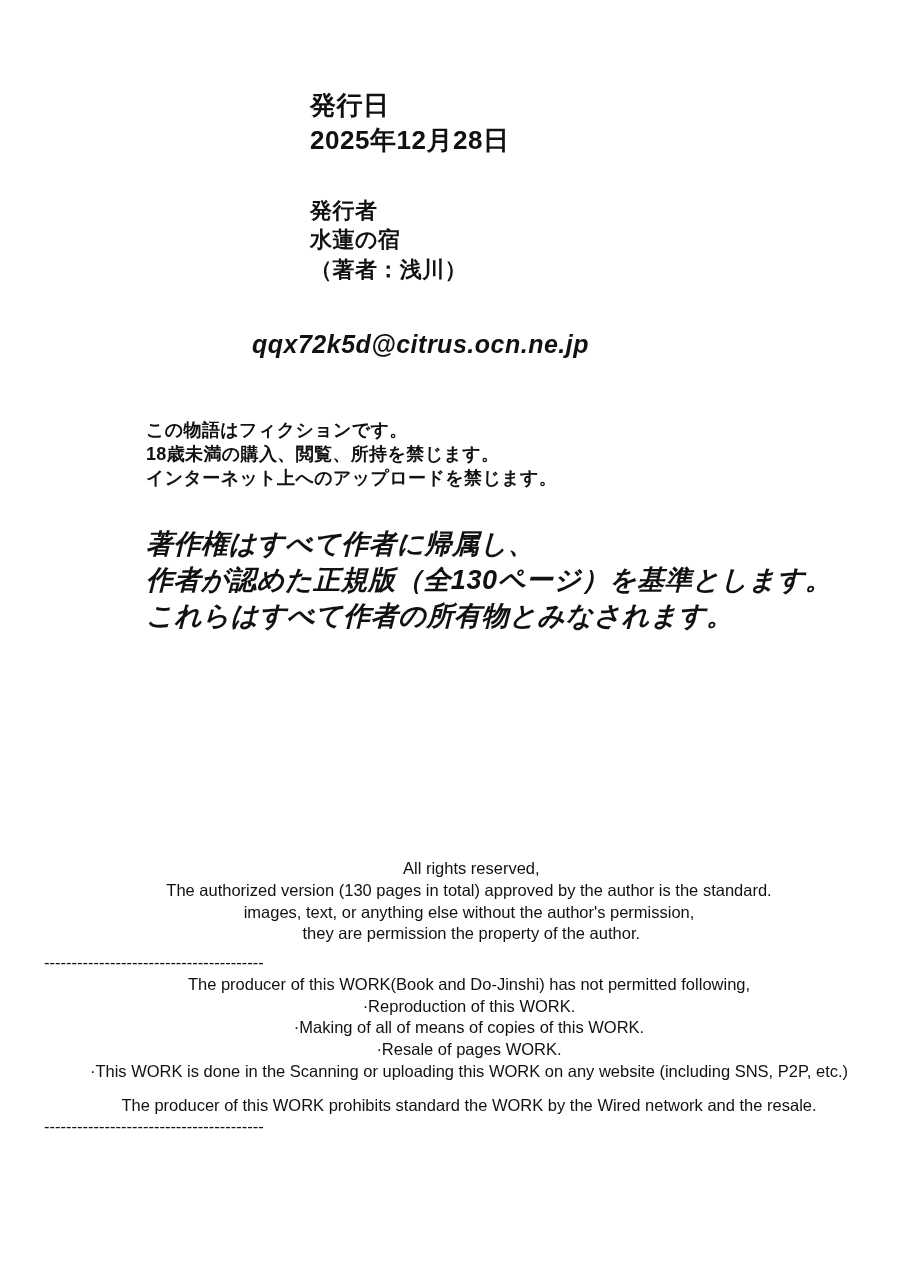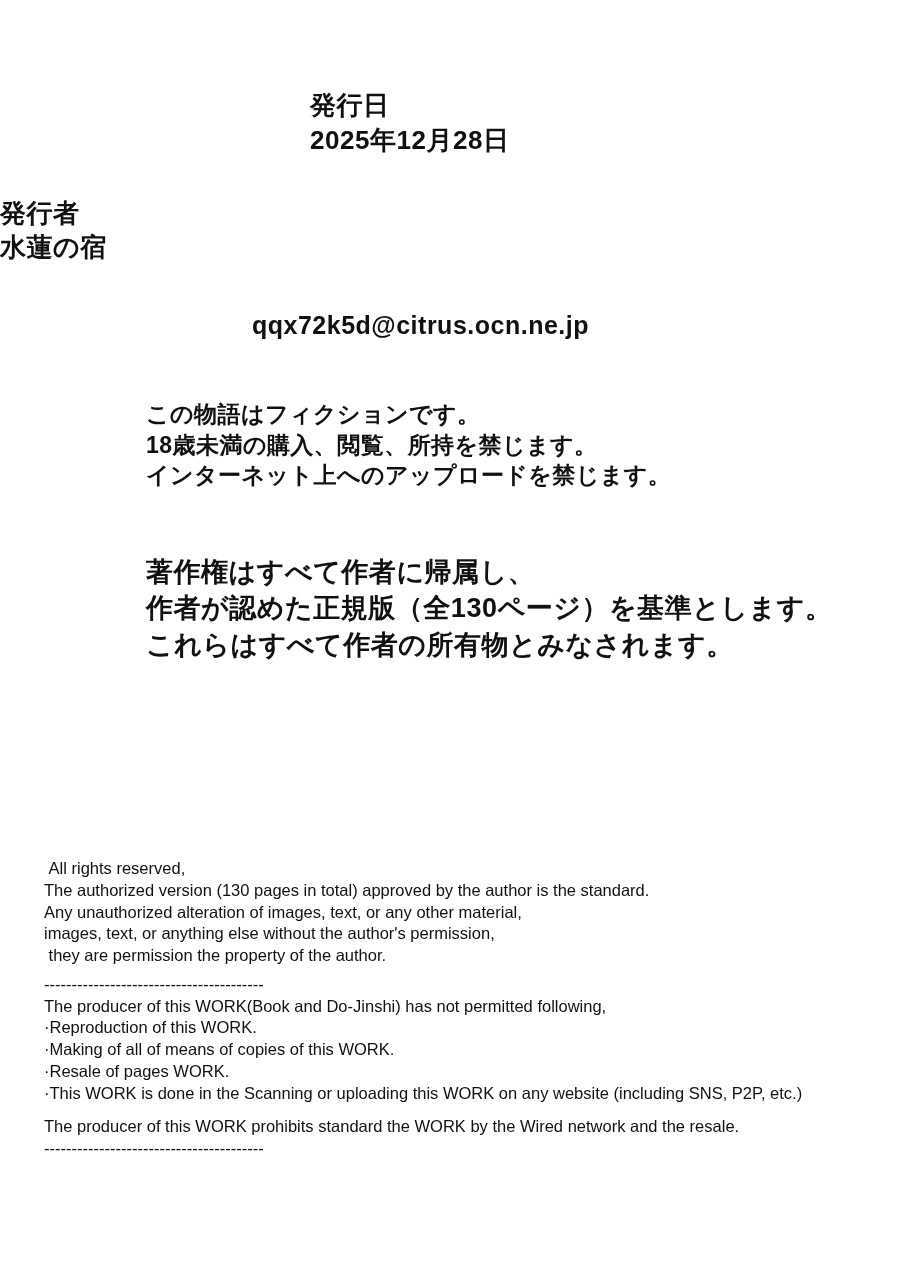--- a/index.html
+++ b/index.html
@@ -36,57 +36,61 @@
     letter-spacing: 0.02em;
     white-space: pre;
     line-height: 1.34;
   }
 
   .grp-pubdate {
     margin-left: 310px;
     font-size: 26px;
   }
   .grp-publisher {
+    margin-left: 310px;
     margin-top: 38px;
-    font-size: 26px;
+    font-size: 22px;
   }
   .grp-contact {
     margin-left: 252px;
     margin-top: 44px;
     font-size: 26px;
   }
   .grp-contact .mail {
     font-size: 25px;
+    font-style: italic;
   }
 
   .grp-notice {
     margin-left: 146px;
     margin-top: 56px;
-    font-size: 23px;
+    font-size: 18px;
     line-height: 1.46;
   }
   .grp-copyright {
     margin-left: 146px;
-    margin-top: 63px;
+    margin-top: 36px;
     font-size: 27px;
     line-height: 1.46;
+    font-style: italic;
   }
 
   
   .legal {
     position: absolute;
     left: 44px;
     top: 858px;
     width: 850px;
     font-size: 16.5px;
     line-height: 1.32;
     color: #111111;
   }
   .legal .ln {
     white-space: pre-wrap;
+    text-align: center;
   }
   .legal .rule {
     letter-spacing: 0px;
     white-space: pre;
   }
   .legal .spacer {
     height: 12px;
   }
   .legal .gap-small {
     height: 7px;
@@ -100,20 +104,21 @@
   <div class="colophon">
 
     <div class="grp-pubdate">
       <div class="jp-line">発行日</div>
       <div class="jp-line">2025年12月28日</div>
     </div>
 
     <div class="grp-publisher">
       <div class="jp-line">発行者</div>
       <div class="jp-line">水蓮の宿</div>
+      <div class="jp-line">（著者：浅川）</div>
     </div>
 
     <div class="grp-contact">
       <div class="jp-line mail">qqx72k5d@citrus.ocn.ne.jp</div>
     </div>
 
     <div class="grp-notice">
       <div class="jp-line">この物語はフィクションです。</div>
       <div class="jp-line">18歳未満の購入、閲覧、所持を禁じます。</div>
       <div class="jp-line">インターネット上へのアップロードを禁じます。</div>
@@ -123,21 +128,20 @@
       <div class="jp-line">著作権はすべて作者に帰属し、</div>
       <div class="jp-line">作者が認めた正規版（全130ページ）を基準とします。</div>
       <div class="jp-line">これらはすべて作者の所有物とみなされます。</div>
     </div>
 
   </div>
 
   <div class="legal">
     <div class="ln"> All rights reserved,</div>
     <div class="ln">The authorized version (130 pages in total) approved by the author is the standard.</div>
-    <div class="ln">Any unauthorized alteration of images, text, or any other material,</div>
     <div class="ln">images, text, or anything else without the author's permission,</div>
     <div class="ln"> they are permission the property of the author.</div>
 
     <div class="gap-small"></div>
 
     <div class="rule">----------------------------------------</div>
     <div class="ln">The producer of this WORK(Book and Do-Jinshi) has not permitted following,</div>
     <div class="ln">·Reproduction of this WORK.</div>
     <div class="ln">·Making of all of means of copies of this WORK.</div>
     <div class="ln">·Resale of pages WORK.</div>

